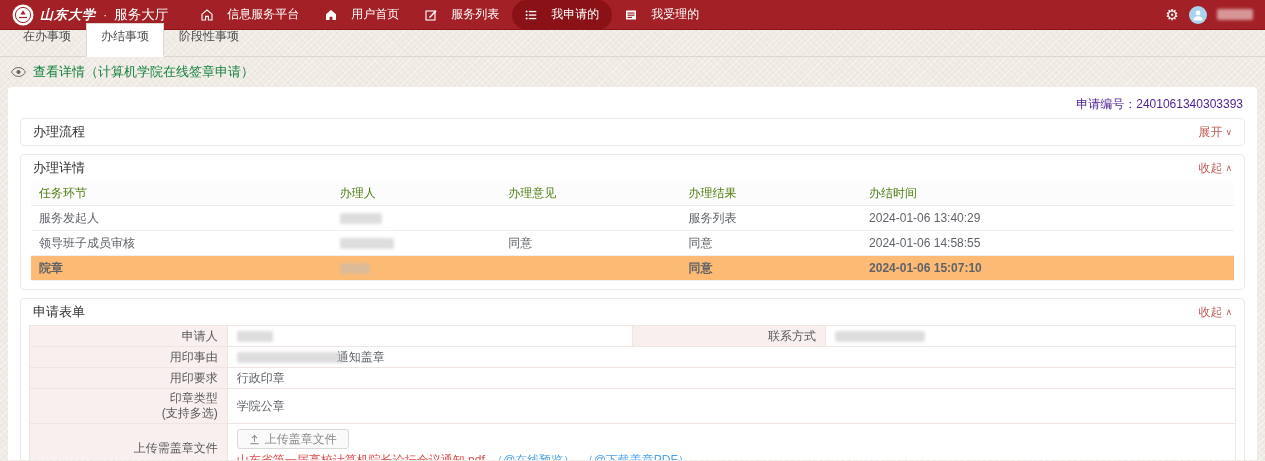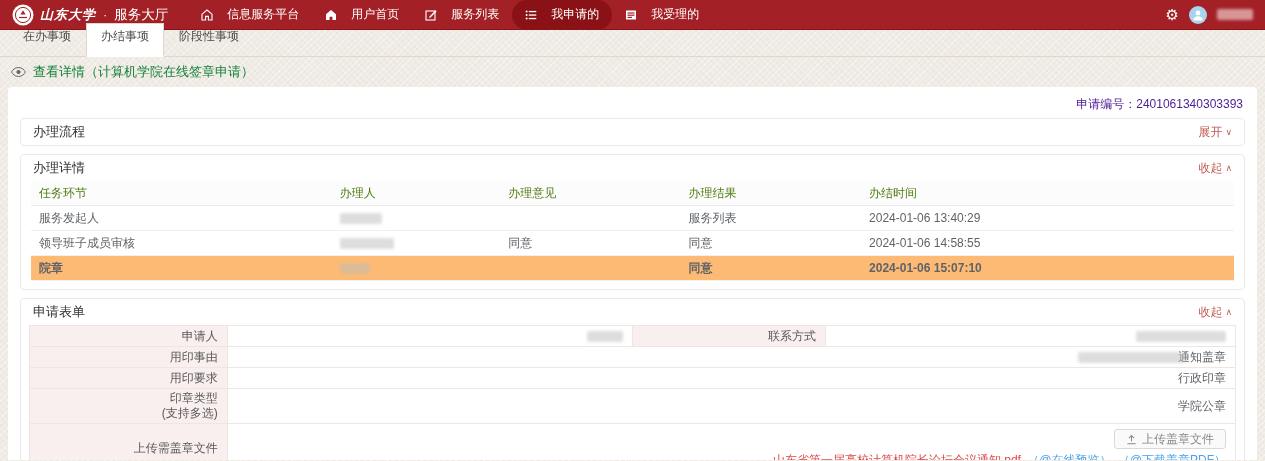--- a/index.html
+++ b/index.html
@@ -55,21 +55,21 @@
   
   .dtable{width:calc(100% - 20px);margin:0 10px 8px;border-collapse:collapse;
     font-size:12px;color:#5f6368;table-layout:fixed;}
   .dtable th{font-weight:normal;color:#4d7c0f;text-align:left;padding:5px 8px;
     border-bottom:1px solid #ececec;background:#fcfcfc;line-height:14px;}
   .dtable td{padding:5px 8px;border-bottom:1px solid #f0f0f0;line-height:14px;height:24px;}
   .dtable tr.striped td{background:#fdba74;font-weight:bold;}
   
   .ftable{width:calc(100% - 16px);margin:0 8px 8px;border-collapse:collapse;
     font-size:12px;color:#555;table-layout:fixed;}
-  .ftable td{border:1px solid #efe6e2;padding:2px 9px;line-height:16px;text-align:right;}
+  .ftable td{border:1px solid #efe6e2;padding:2px 9px;line-height:16px;}
   .ftable td.flabel{background:var(--label-pink);text-align:right;color:#5a5a5a;}
   .ftable td.fvalue{background:#fff;color:#5f6368;}
   .flabel .two-line{line-height:13px;padding:1px 0;}
   .upload-row-cell{padding:5px 9px 4px !important;}
   .upload-btn{display:inline-flex;align-items:center;gap:5px;border:1px solid #d9d9d9;
     background:#fafafa;color:#8a8a8a;font-size:12px;padding:3px 11px;border-radius:3px;
     cursor:pointer;line-height:12px;}
   .file-line{margin-top:4px;font-size:12px;line-height:14px;white-space:nowrap;}
   .file-name{color:var(--file-red);cursor:pointer;}
   .file-link{color:var(--link-blue);margin-left:3px;cursor:pointer;}

